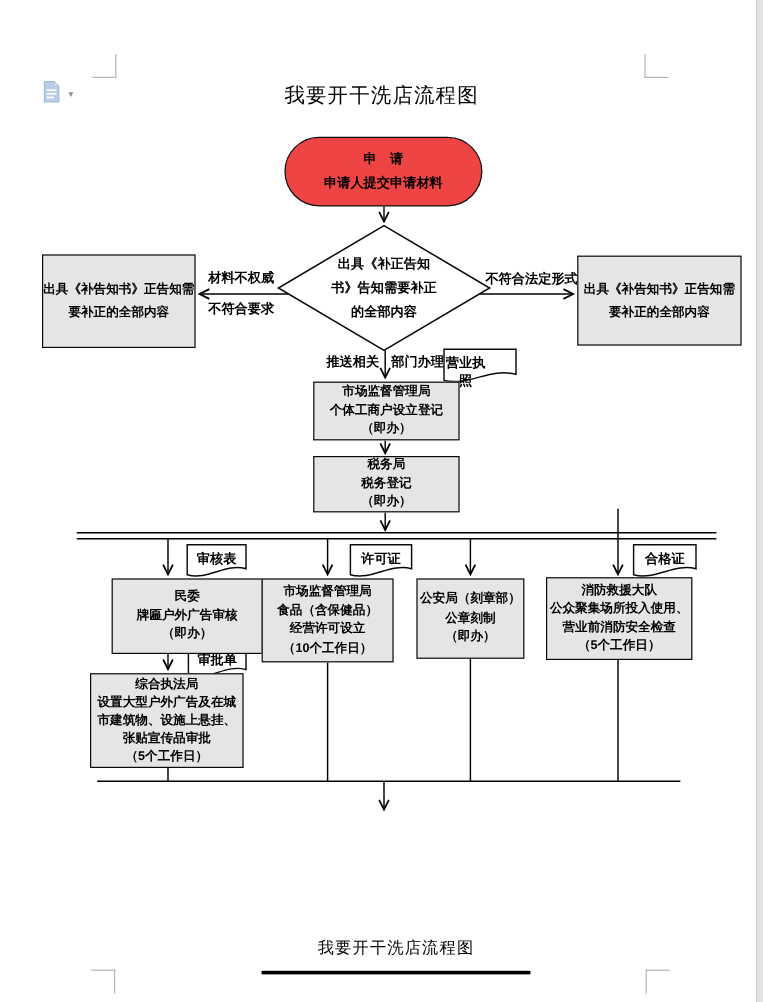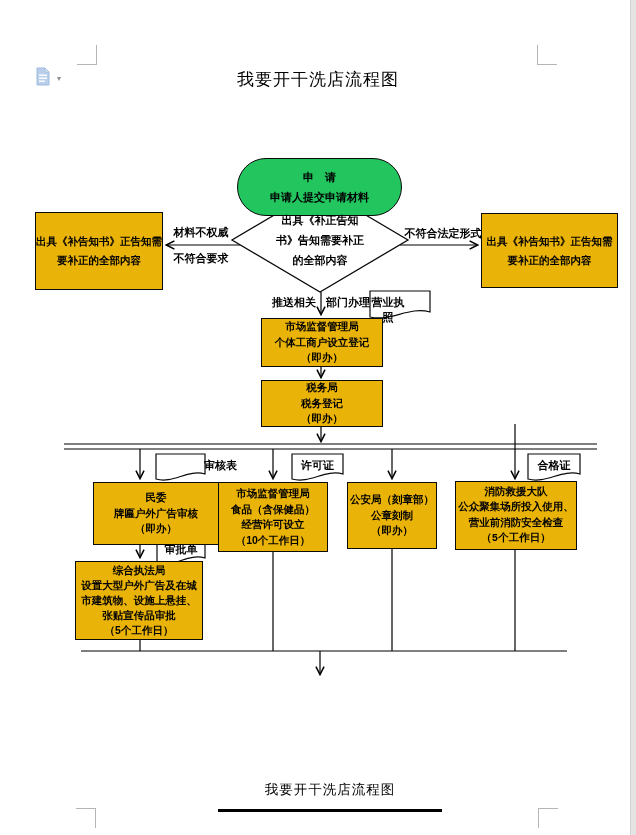--- a/index.html
+++ b/index.html
@@ -12,22 +12,22 @@
   .crop.tr{left:537px;top:45px;border-left:1px solid #b5b5b5;border-bottom:1px solid #b5b5b5;}
   .crop.bl{left:76px;top:808px;border-right:1px solid #b5b5b5;border-top:1px solid #b5b5b5;}
   .crop.br{left:538px;top:808px;border-left:1px solid #b5b5b5;border-top:1px solid #b5b5b5;}
   .doc-title{left:0;top:68px;width:636px;text-align:center;font-size:17px;letter-spacing:1px;}
   .caption{left:180px;top:781px;width:300px;text-align:center;font-size:13.5px;letter-spacing:1px;}
   .caption-line{left:218px;top:809px;width:224px;height:3px;background:#000;}
   svg.layer{left:0;top:0;}
   .shape-text{display:flex;flex-direction:column;justify-content:center;align-items:center;
               text-align:center;font-weight:bold;font-size:10.5px;line-height:15.5px;}
   .big-gap{line-height:20px;font-size:11px;}
-  .box{border:1.3px solid #0a0a0a;box-sizing:border-box;background:#eab308;}
-  .oval{border:1.3px solid #0a0a0a;box-sizing:border-box;background:#22c55e;margin-top:44px;}
+  .box{border:1.3px solid #0a0a0a;box-sizing:border-box;background:#e5e5e5;}
+  .oval{border:1.3px solid #0a0a0a;box-sizing:border-box;background:#ef4444;}
   .lbl{font-weight:bold;font-size:11px;line-height:12px;white-space:nowrap;}
   .doc-lbl{font-weight:bold;font-size:11px;text-align:center;}
   .paste-btn{left:36px;top:67px;width:32px;height:24px;cursor:pointer;}
   .paste-caret{position:absolute;left:21px;top:8px;font-size:8px;color:#8f8f8f;line-height:8px;}
 </style>
 </head>
 <body>
 
 <div class="page">
 
@@ -117,21 +117,21 @@
 
   <div class="abs box shape-text" style="left:481px;top:213px;width:137px;height:75px;line-height:19px;">
     <div>出具《补告知书》正告知需</div>
     <div>要补正的全部内容</div>
   </div>
 
   <div class="abs lbl" style="left:266px;top:296px;width:50px;text-align:right;">推送相关</div>
   <div class="abs lbl" style="left:326px;top:296px;width:50px;text-align:left;">部门办理</div>
 
   <div class="abs doc-lbl" style="left:370px;top:295px;width:36px;">营业执照</div>
-  <div class="abs doc-lbl" style="left:156px;top:458px;width:49px;margin-left:40px;">审核表</div>
+  <div class="abs doc-lbl" style="left:156px;top:458px;width:49px;">审核表</div>
   <div class="abs doc-lbl" style="left:292px;top:458px;width:51px;">许可证</div>
   <div class="abs doc-lbl" style="left:528px;top:458px;width:52px;">合格证</div>
   <div class="abs doc-lbl" style="left:157px;top:542px;width:48px;">审批单</div>
 
   <div class="abs box shape-text" style="left:261px;top:318px;width:122px;height:49px;">
     <div>市场监督管理局</div>
     <div>个体工商户设立登记</div>
     <div>（即办）</div>
   </div>
 
@@ -153,21 +153,21 @@
     <div>经营许可设立</div>
     <div>（10个工作日）</div>
   </div>
 
   <div class="abs box shape-text" style="left:347px;top:482px;width:90px;height:67px;">
     <div>公安局（刻章部）</div>
     <div>公章刻制</div>
     <div>（即办）</div>
   </div>
 
-  <div class="abs box shape-text" style="left:455px;top:481px;width:122px;height:69px;font-family:Liberation Mono, monospace;">
+  <div class="abs box shape-text" style="left:455px;top:481px;width:122px;height:69px;">
     <div>消防救援大队</div>
     <div>公众聚集场所投入使用、</div>
     <div>营业前消防安全检查</div>
     <div>（5个工作日）</div>
   </div>
 
   <div class="abs box shape-text" style="left:75px;top:561px;width:128px;height:79px;line-height:15px;">
     <div>综合执法局</div>
     <div>设置大型户外广告及在城</div>
     <div>市建筑物、设施上悬挂、</div>

